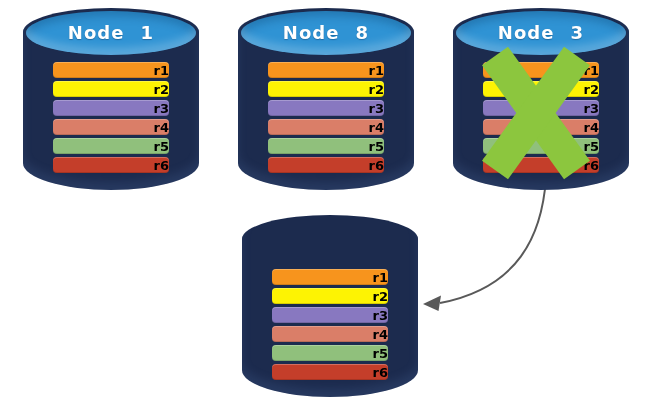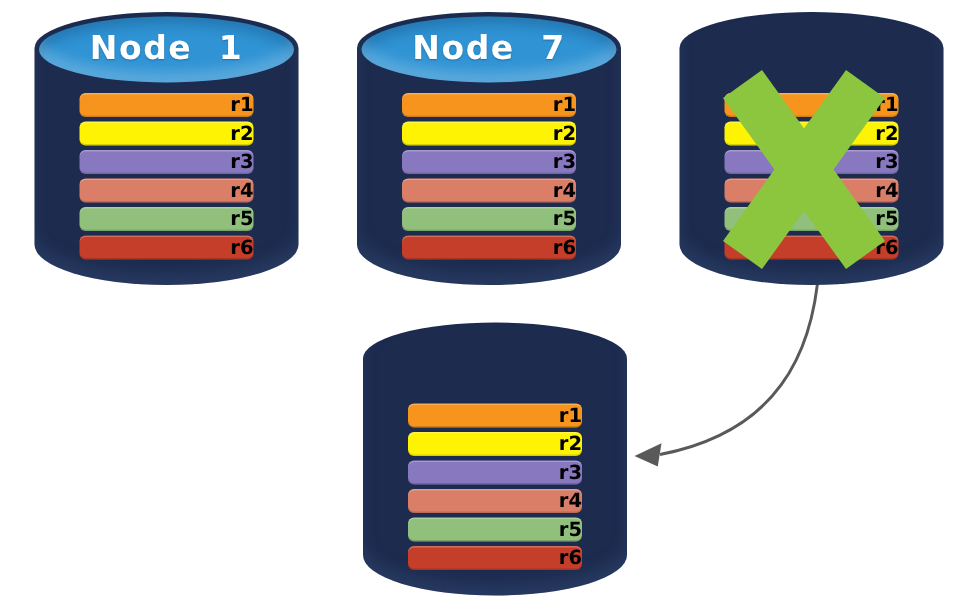--- a/index.html
+++ b/index.html
@@ -14,21 +14,21 @@
     border-radius:88px 88px 88px 88px / 24px 24px 27px 27px;
     box-shadow:inset 0 -8px 10px rgba(90,120,180,0.18);
   }
   .cyl-top{
     position:absolute;left:3px;top:3px;width:170px;height:44px;
     border-radius:50%;
     display:flex;align-items:center;justify-content:center;
     box-shadow:inset 0 -7px 9px rgba(255,255,255,0.22), inset 0 5px 8px rgba(0,40,80,0.25);
   }
   .node-title{
-    font-weight:bold;font-size:22px;color:#fff;
+    font-weight:bold;font-size:18px;color:#fff;
     letter-spacing:1px;word-spacing:9px;line-height:1;
     text-shadow:0 1px 1px rgba(0,40,80,0.35);
   }
   .records{position:absolute;left:30px;top:54px;width:116px;}
   .record{
     height:16px;margin-bottom:3px;border-radius:4px;
     display:flex;align-items:center;justify-content:flex-end;
     font-weight:bold;font-size:13px;line-height:1;color:#000;
     box-shadow:inset 0 1px 0 rgba(255,255,255,0.25), inset 0 -1px 0 rgba(0,0,0,0.15);
   }
@@ -67,21 +67,21 @@
         </div>
       <div class="record" style="background: rgb(196, 62, 42);">
           <span>r6</span>
         </div>
     </div>
   </div>
 
   <div class="cylinder" style="left:238px;top:8px">
     <div class="cyl-body" style="background: rgb(28, 43, 78);"></div>
     <div class="cyl-top" style="background: rgb(47, 147, 212);">
-      <span class="node-title">Node 7</span>
+      <span class="node-title">Node 8</span>
     </div>
     <div class="records">
       <div class="record" style="background: rgb(247, 148, 29);">
           <span>r1</span>
         </div>
       <div class="record" style="background: rgb(253, 243, 3);">
           <span>r2</span>
         </div>
       <div class="record" style="background: rgb(136, 120, 192);">
           <span>r3</span>
@@ -93,20 +93,23 @@
           <span>r5</span>
         </div>
       <div class="record" style="background: rgb(196, 62, 42);">
           <span>r6</span>
         </div>
     </div>
   </div>
 
   <div class="cylinder" style="left:453px;top:8px">
     <div class="cyl-body" style="background: rgb(28, 43, 78);"></div>
+    <div class="cyl-top" style="background: rgb(47, 147, 212);">
+      <span class="node-title">Node 3</span>
+    </div>
     <div class="records">
       <div class="record" style="background: rgb(247, 148, 29);">
           <span>r1</span>
         </div>
       <div class="record" style="background: rgb(253, 243, 3);">
           <span>r2</span>
         </div>
       <div class="record" style="background: rgb(136, 120, 192);">
           <span>r3</span>
         </div>

